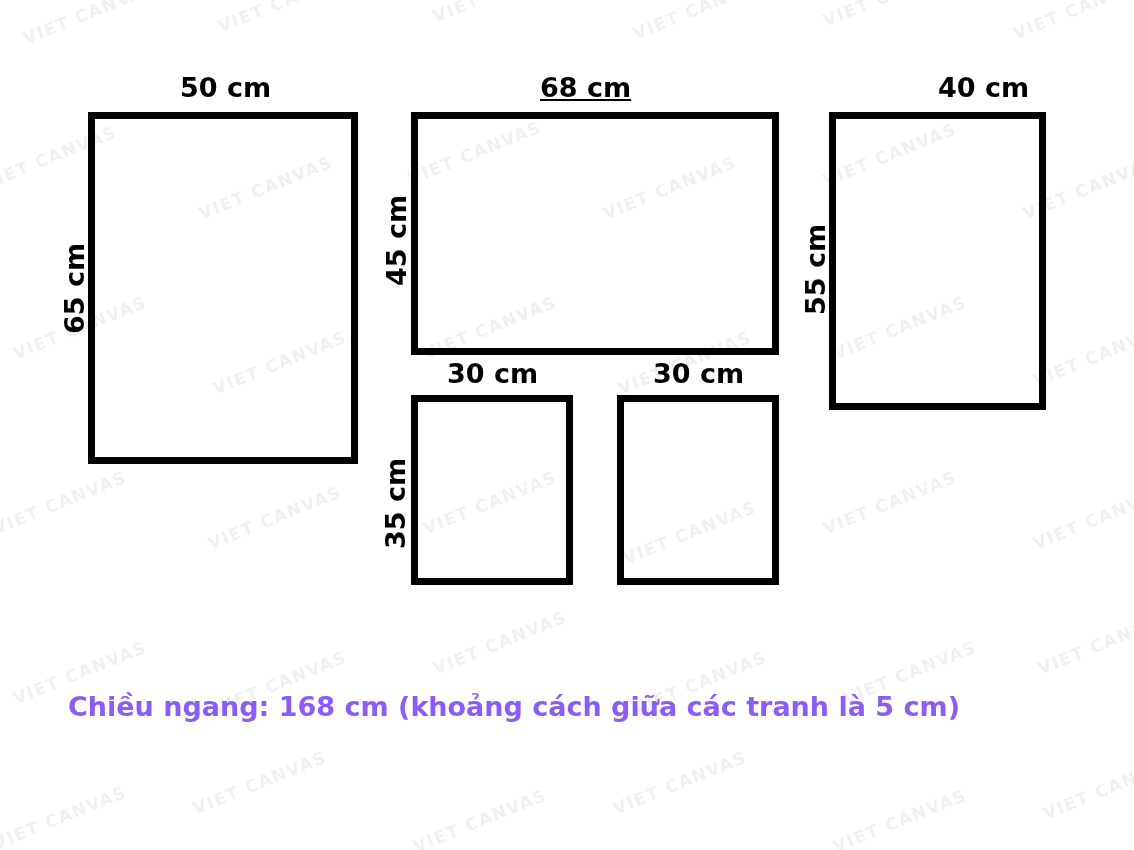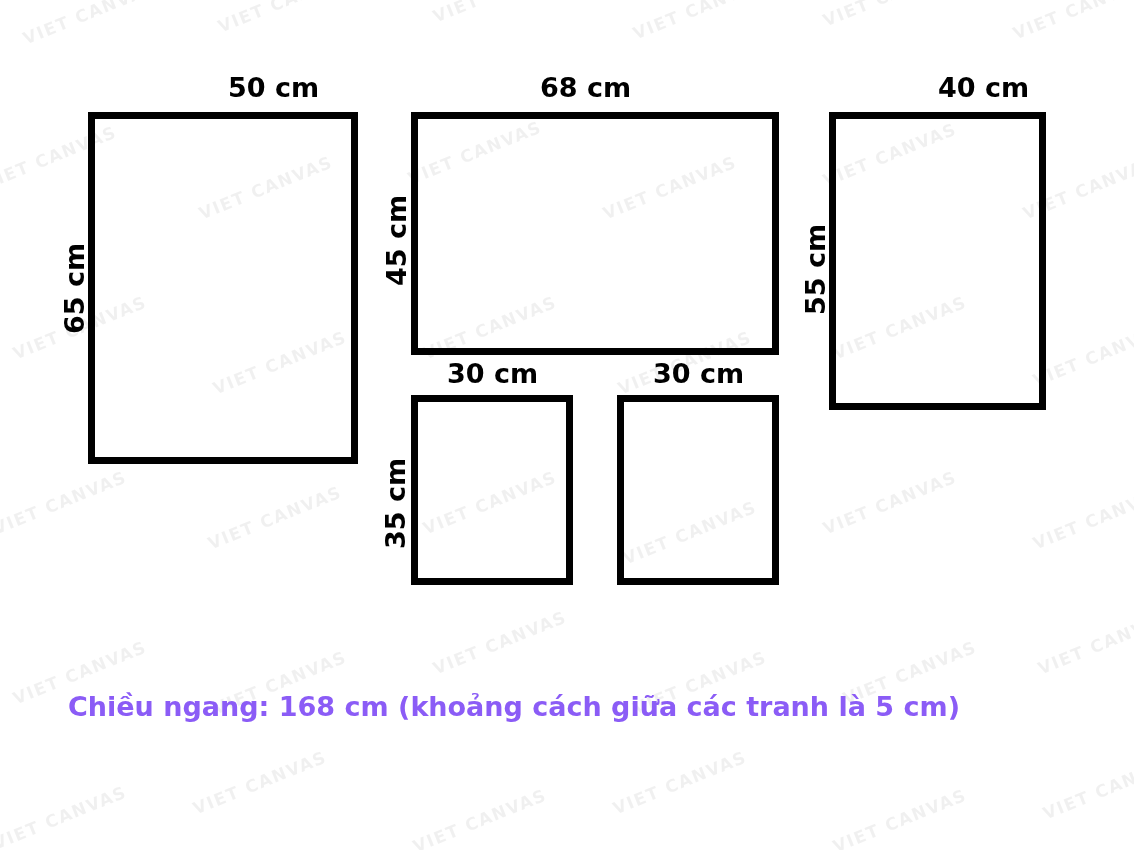--- a/index.html
+++ b/index.html
@@ -119,25 +119,25 @@
       <span class="wm" style="left: 190px; top: 800px;">VIET CANVAS</span>
       <span class="wm" style="left: 410px; top: 838px;">VIET CANVAS</span>
       <span class="wm" style="left: 610px; top: 800px;">VIET CANVAS</span>
       <span class="wm" style="left: 830px; top: 838px;">VIET CANVAS</span>
       <span class="wm" style="left: 1040px; top: 805px;">VIET CANVAS</span>
     </div>
 
   <div class="diagram">
 
     <div class="frame" style="left:88px; top:112px; width:270px; height:352px;"></div>
-    <div class="dim" style="left:180px; top:74px;margin-left:48px;">50 cm</div>
+    <div class="dim" style="left:180px; top:74px;">50 cm</div>
     <div class="dim vert" style="left:14px; top:275px; width:120px; text-align:center;">65 cm</div>
 
     <div class="frame" style="left:411px; top:112px; width:368px; height:243px;"></div>
-    <div class="dim" style="left:540px; top:74px;">68 cm</div>
+    <div class="dim" style="left:540px; top:74px;text-decoration:underline;">68 cm</div>
     <div class="dim vert" style="left:336px; top:227px; width:120px; text-align:center;">45 cm</div>
 
     <div class="frame" style="left:829px; top:112px; width:217px; height:298px;"></div>
     <div class="dim" style="left:893px; top:74px;margin-left:45px;">40 cm</div>
     <div class="dim vert" style="left:755px; top:256px; width:120px; text-align:center;">55 cm</div>
 
     <div class="frame" style="left:411px; top:395px; width:162px; height:190px;"></div>
     <div class="dim" style="left:447px; top:360px;">30 cm</div>
     <div class="dim vert" style="left:335px; top:490px; width:120px; text-align:center;">35 cm</div>
 

